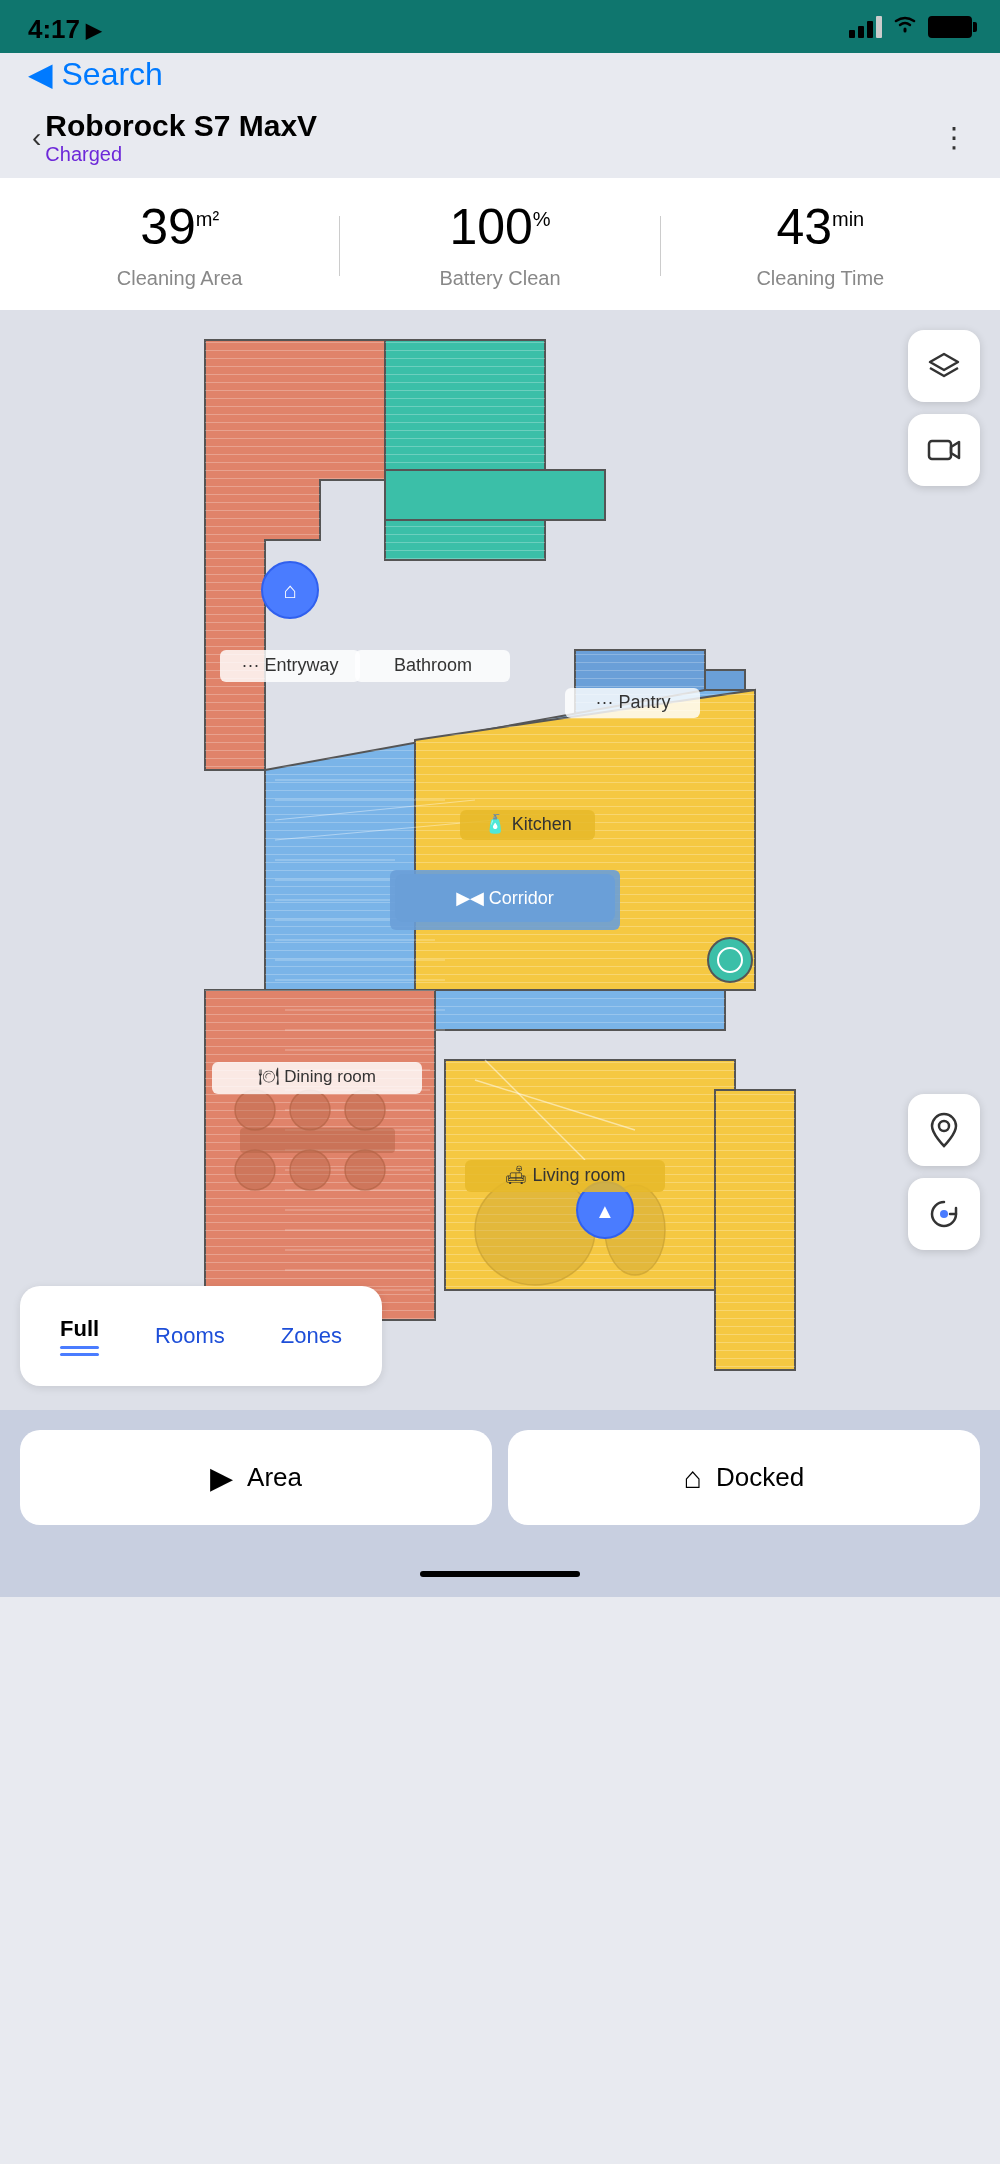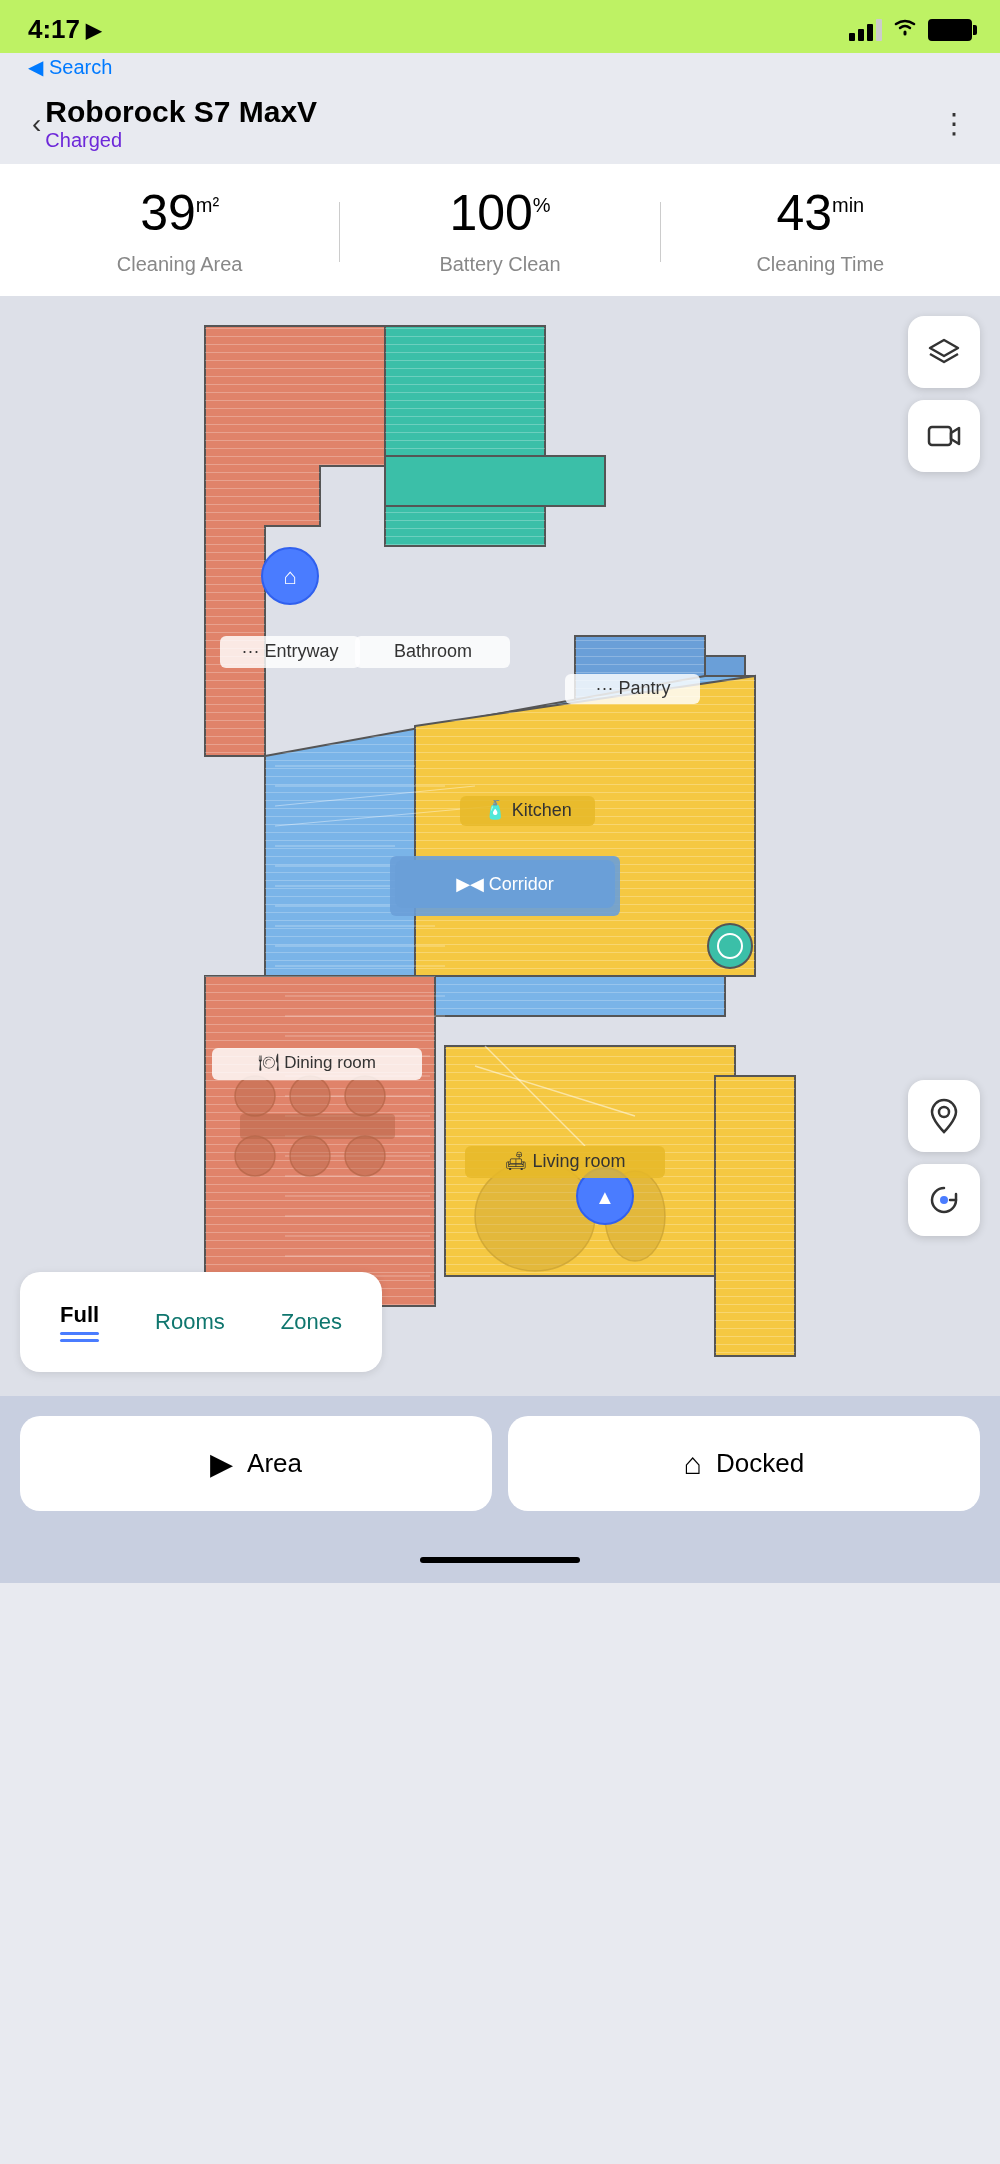--- a/index.html
+++ b/index.html
@@ -9,23 +9,23 @@
       min-height: 2164px;
       background: #e8eaf0;
       font-family: -apple-system, BlinkMacSystemFont, 'SF Pro Display', 'Helvetica Neue', sans-serif;
       overflow-x: hidden;
     }
 
     
     .status-bar {
       display: flex;
       justify-content: space-between;
-      align-items: center;
+      align-items: flex-start;
       padding: 14px 28px 8px;
-      background: #bef264;
+      background: #0f766e;
     }
     .status-time {
       font-size: 26px;
       font-weight: 600;
       color: #000;
       display: flex;
       align-items: center;
       gap: 6px;
     }
     .status-icons {
@@ -67,21 +67,21 @@
       background: #000;
       border-radius: 0 2px 2px 0;
     }
 
     
     .search-back {
       padding: 2px 28px 8px;
       background: #e8eaf0;
     }
     .search-back a {
-      font-size: 20px;
+      font-size: 32px;
       color: #007AFF;
       text-decoration: none;
       margin-top: 20px;
     }
 
     
     .header {
       display: flex;
       align-items: center;
       padding: 8px 28px 12px;
@@ -203,21 +203,21 @@
       gap: 12px;
     }
     .mode-btn {
       padding: 10px 26px;
       border-radius: 14px;
       border: none;
       background: transparent;
       font-size: 22px;
       font-weight: 500;
       cursor: pointer;
-      color: #0f766e;
+      color: #1d4ed8;
     }
     .mode-btn.active {
       background: transparent;
       color: #000;
       font-weight: 700;
     }
     .mode-btn.active::after {
       content: '';
       display: block;
       height: 3px;

